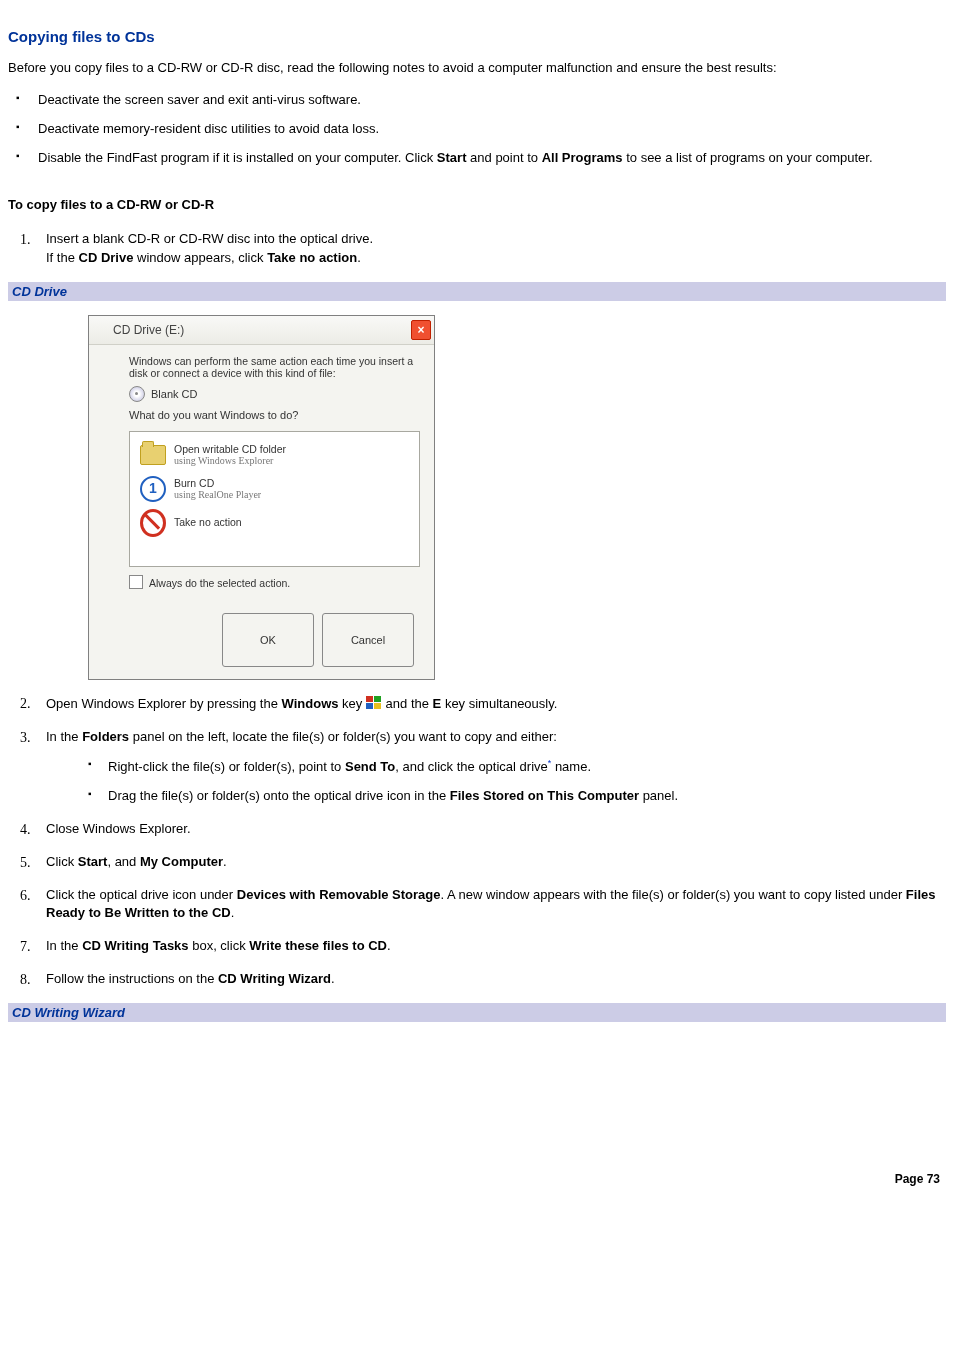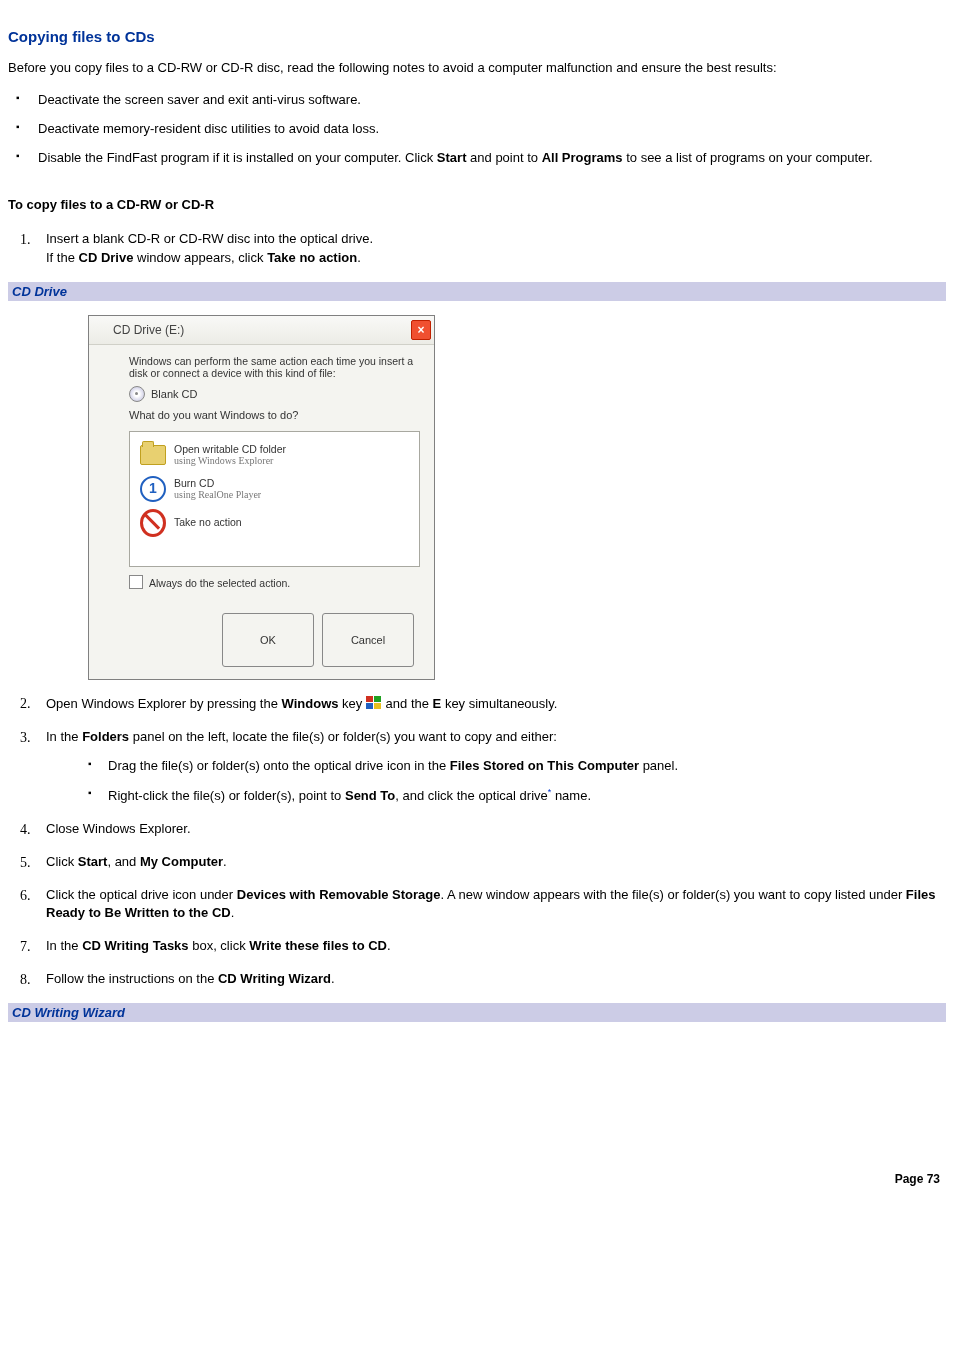--- a/index.html
+++ b/index.html
@@ -191,25 +191,25 @@
 <ol class="steps">
   <li><span class="num">2.</span>
     <span>Open Windows Explorer by pressing the </span><b>Windows</b><span> key </span>
     <span class="winkey-icon"><span class="a"></span><span class="b"></span><span class="c"></span><span class="d"></span></span>
     <span> and the </span><b>E</b><span> key simultaneously.</span>
   </li>
   <li><span class="num">3.</span>
     <span>In the </span><b>Folders</b><span> panel on the left, locate the file(s) or folder(s) you want to copy and either:</span>
     <ul class="bullets nested">
       <li>
+        <span>Right-click the file(s) or folder(s), point to </span><b>Send To</b><span>, and click the optical drive</span><a href="#" class="link" style="font-size:9px; vertical-align:super; text-decoration:none;">*</a><span> name.</span>
+      </li>
+      <li>
         <span>Drag the file(s) or folder(s) onto the optical drive icon in the </span><b>Files Stored on This Computer</b><span> panel.</span>
       </li>
-      <li>
-        <span>Right-click the file(s) or folder(s), point to </span><b>Send To</b><span>, and click the optical drive</span><a href="#" class="link" style="font-size:9px; vertical-align:super; text-decoration:none;">*</a><span> name.</span>
-      </li>
     </ul>
   </li>
   <li><span class="num">4.</span>
     <span>Close Windows Explorer.</span>
   </li>
   <li><span class="num">5.</span>
     <span>Click </span><b>Start</b><span>, and </span><b>My Computer</b><span>.</span>
   </li>
   <li><span class="num">6.</span>
     <span>Click the optical drive icon under </span><b>Devices with Removable Storage</b><span>. A new window appears with the file(s) or folder(s) you want to copy listed under </span><b>Files Ready to Be Written to the CD</b><span>.</span>

